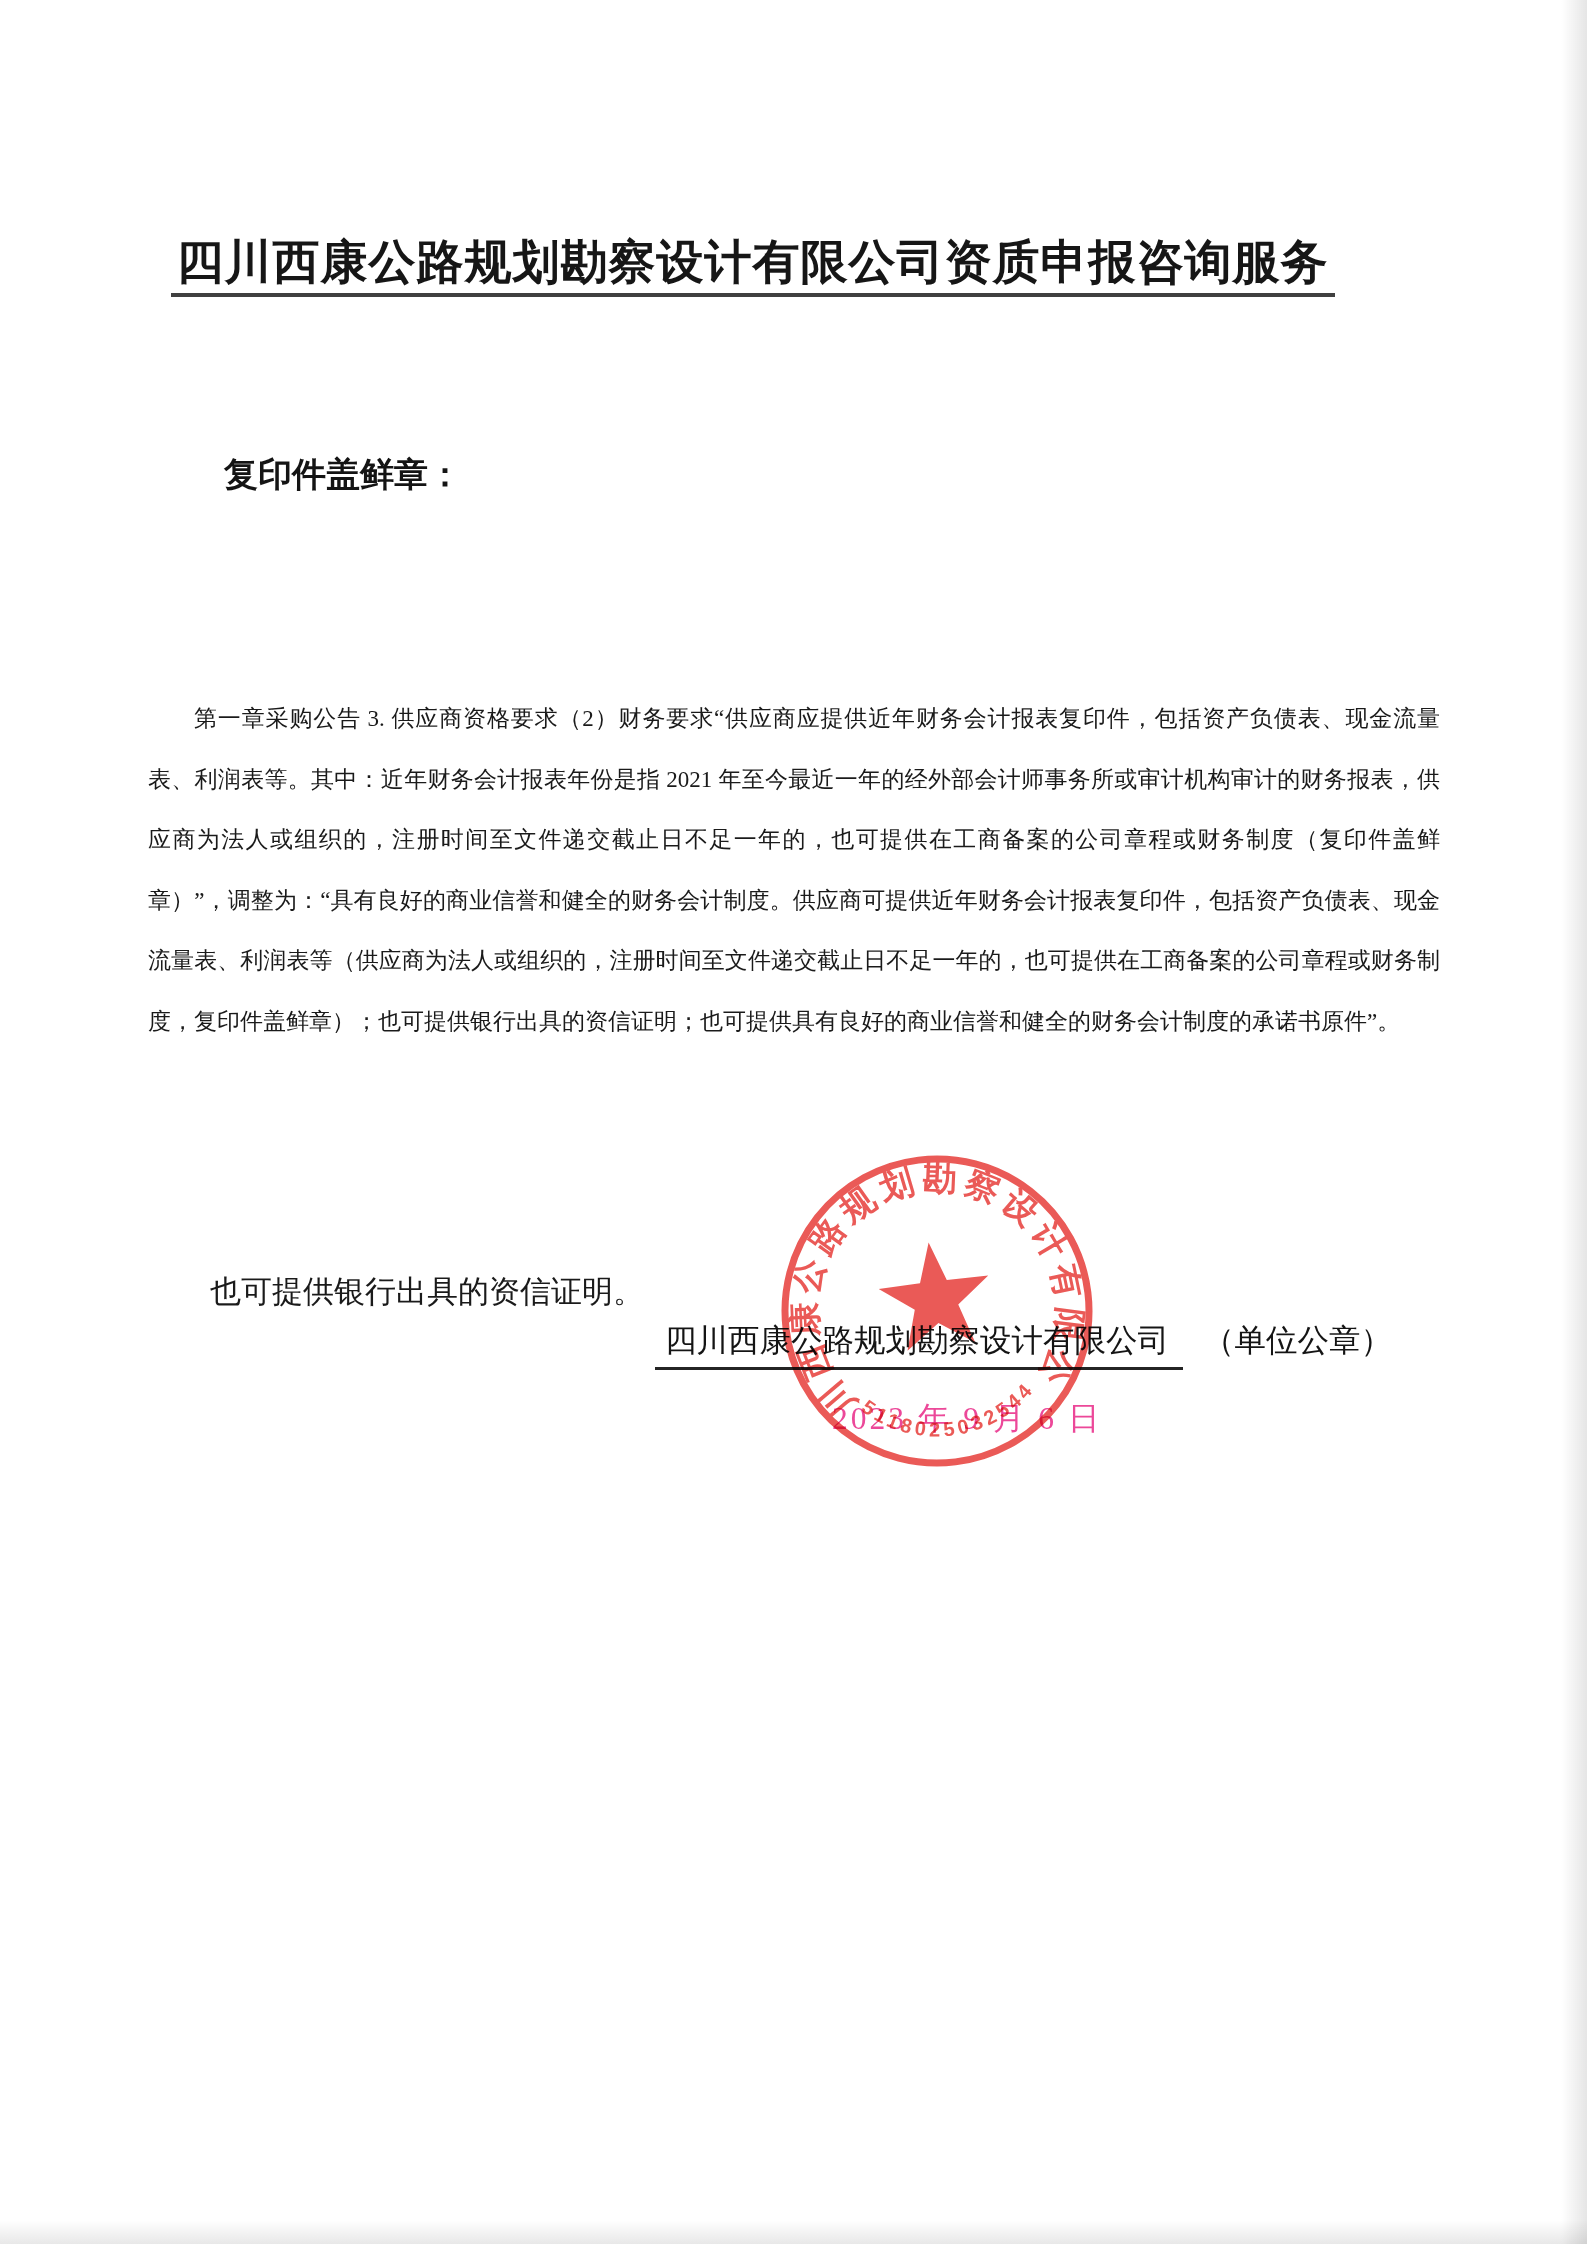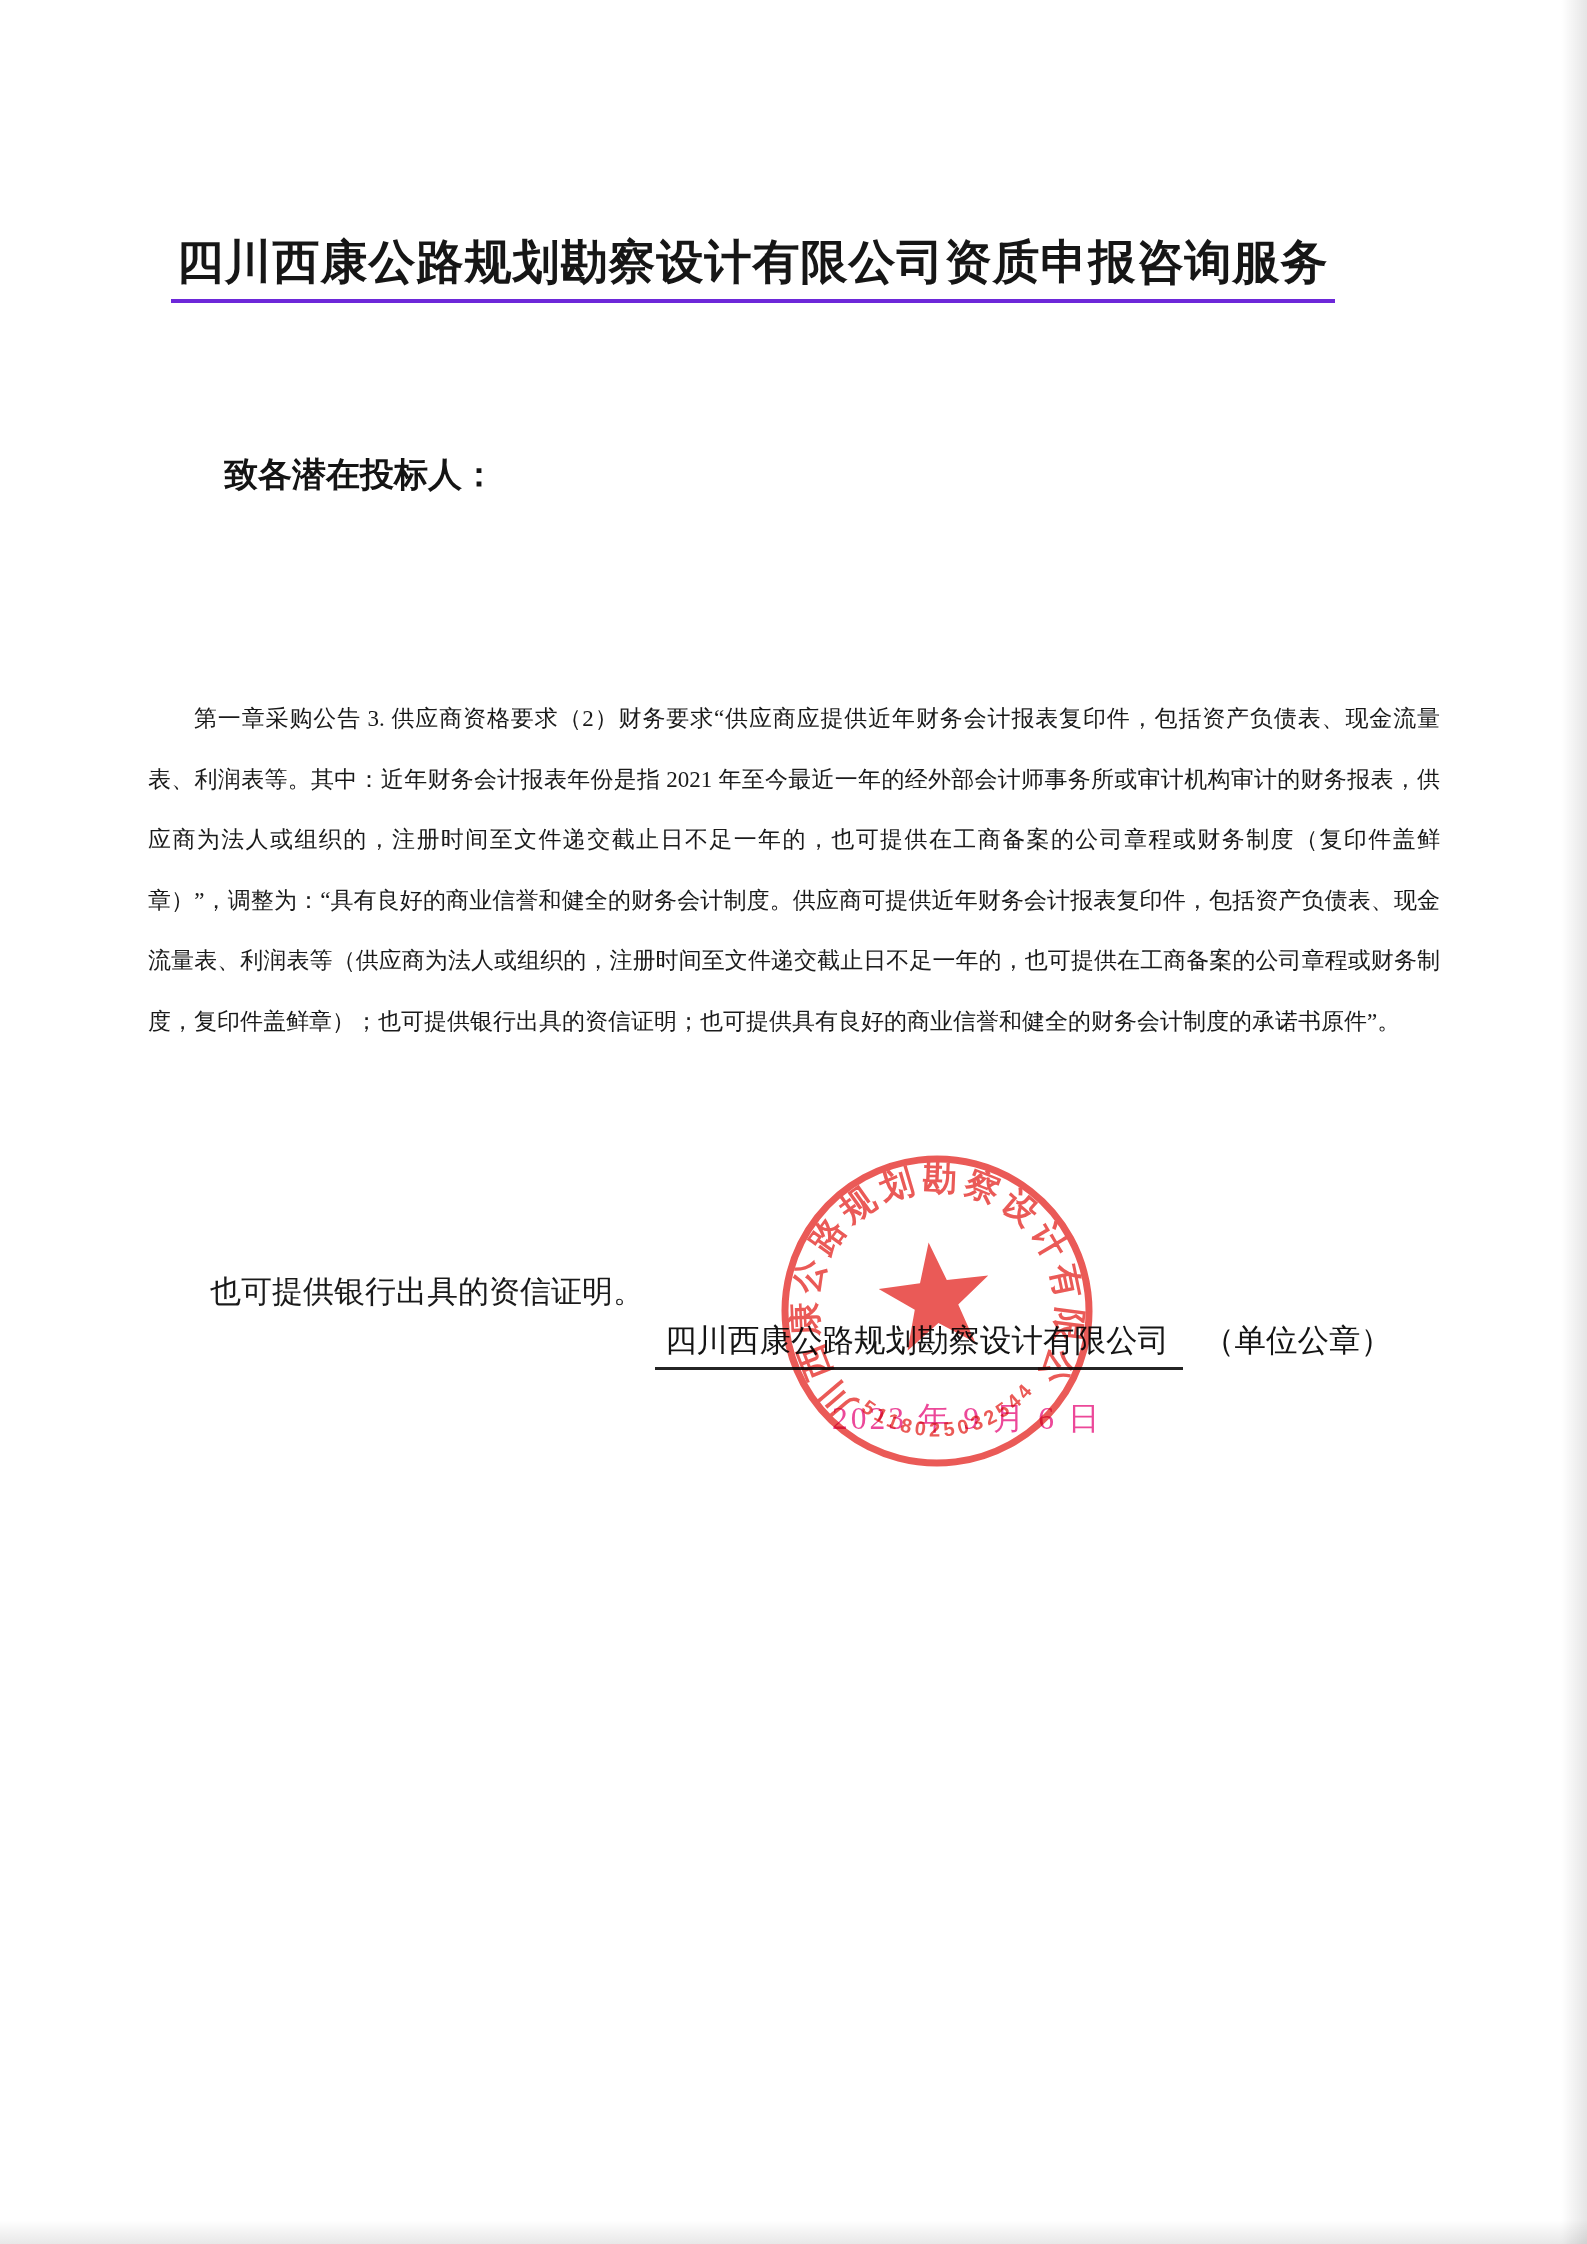--- a/index.html
+++ b/index.html
@@ -20,21 +20,21 @@
                       background:linear-gradient(to bottom, rgba(0,0,0,0), rgba(0,0,0,0.09)); }
 
   .title-block {
     position:absolute; top:224px; left:110px; width:1285px;
     text-align:center;
     font-family:"Liberation Sans","DejaVu Sans",sans-serif;
     font-weight:bold; font-size:47px; line-height:76px;
     color:#161616; letter-spacing:1px;
   }
   .title-line { margin-bottom:8px; }
-  .title-underline { border-bottom:4px solid #6d28d9; padding:0 6px 11px 6px; }
+  .title-underline { border-bottom:4px solid #404040; padding:0 6px 5px 6px; }
 
   .salutation {
     position:absolute; top:452px; left:224px;
     font-size:34px; font-weight:bold; color:#141414;
   }
 
   .intro-par {
     position:absolute; top:528px; left:148px; width:1292px;
     font-size:30.5px; line-height:62px;
     text-align:justify; text-indent:2em;
@@ -88,21 +88,21 @@
 <body>
 
 <div class="page">
 
   <div class="title-block">
     <div class="title-line">
       <span class="title-underline">四川西康公路规划勘察设计有限公司资质申报咨询服务</span>
     </div>
   </div>
 
-  <div class="salutation">致各潜在投标人：</div>
+  <div class="salutation">复印件盖鲜章：</div>
 
 
   <p class="body-par">第一章采购公告 3. 供应商资格要求（2）财务要求“供应商应提供近年财务会计报表复印件，包括资产负债表、现金流量表、利润表等。其中：近年财务会计报表年份是指 2021 年至今最近一年的经外部会计师事务所或审计机构审计的财务报表，供应商为法人或组织的，注册时间至文件递交截止日不足一年的，也可提供在工商备案的公司章程或财务制度（复印件盖鲜章）”，调整为：“具有良好的商业信誉和健全的财务会计制度。供应商可提供近年财务会计报表复印件，包括资产负债表、现金流量表、利润表等（供应商为法人或组织的，注册时间至文件递交截止日不足一年的，也可提供在工商备案的公司章程或财务制度，复印件盖鲜章）；也可提供银行出具的资信证明；也可提供具有良好的商业信誉和健全的财务会计制度的承诺书原件”。</p>
 
   <p class="closing-line">也可提供银行出具的资信证明。</p>
 
   <div class="sig-row">
     <span class="sig-company">四川西康公路规划勘察设计有限公司</span><span class="sig-seal-note">（单位公章）</span>
   </div>
 

